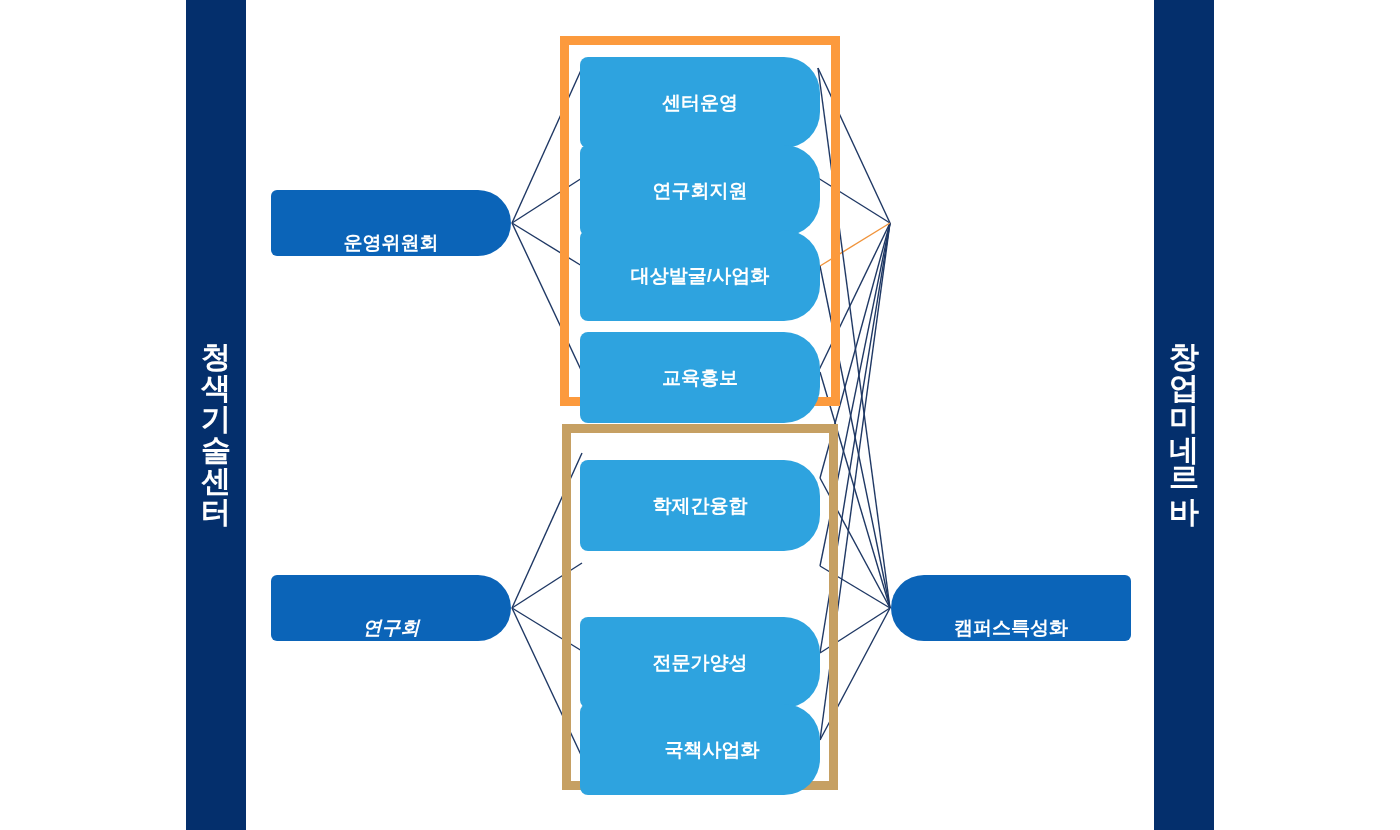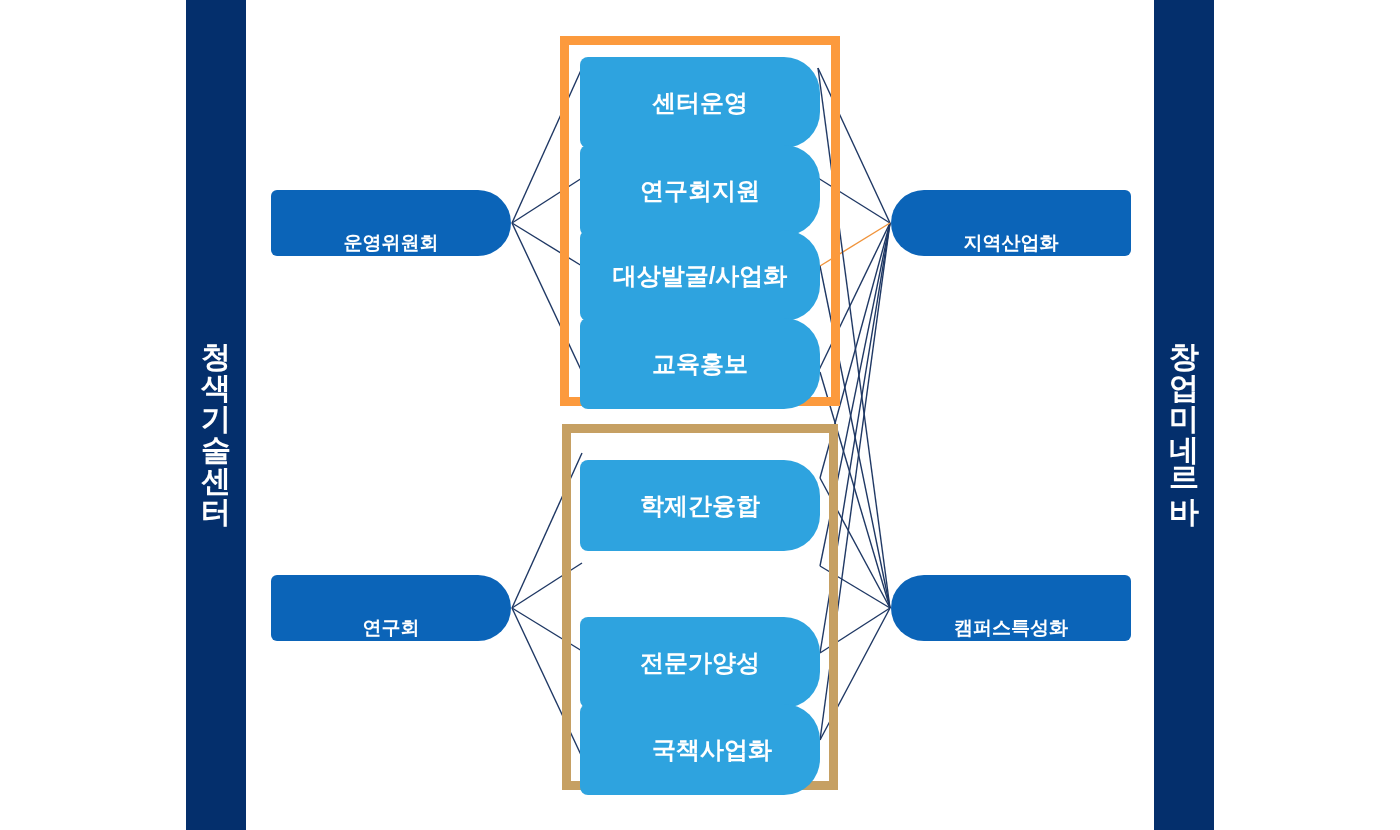--- a/index.html
+++ b/index.html
@@ -91,21 +91,21 @@
   }
   .node-primary.flip {
     border-radius: 33px 6px 6px 33px;
   }
 
   
   .node-sub {
     width: 240px;
     height: 91px;
     background: #2ea3df;
-    font-size: 24px;
+    font-size: 19px;
     font-weight: 700;
     border-radius: 8px 36px 36px 8px;
   }
 
   .node-label {
     pointer-events: none;
   }
 </style>
 </head>
 <body>
@@ -152,45 +152,42 @@
     </g>
   </svg>
 
   <div class="group-frame" id="group-frame-operations"></div>
   <div class="group-frame" id="group-frame-research"></div>
 
   <div class="node node-primary" style="left:271px; top:190px;">
     <span class="node-label">운영위원회</span>
   </div>
 
-  <div class="node node-primary" style="left:271px; top:575px;">
+  <div class="node node-primary" style="left:271px; top:575px;font-style:italic;">
     <span class="node-label">연구회</span>
   </div>
 
-  <div class="node node-primary flip" style="left:891px; top:190px;">
-    <span class="node-label">지역산업화</span>
-  </div>
 
   <div class="node node-primary flip" style="left:891px; top:575px;">
     <span class="node-label">캠퍼스특성화</span>
   </div>
 
   <div class="node node-sub" style="left:580px; top:57px;">
     <span class="node-label">센터운영</span>
   </div>
 
   <div class="node node-sub" style="left:580px; top:145px;">
     <span class="node-label">연구회지원</span>
   </div>
 
   <div class="node node-sub" style="left:580px; top:230px;">
     <span class="node-label">대상발굴/사업화</span>
   </div>
 
-  <div class="node node-sub" style="left:580px; top:318px;font-family:Liberation Mono, monospace;">
+  <div class="node node-sub" style="left:580px; top:332px;font-family:Liberation Mono, monospace;">
     <span class="node-label">교육홍보</span>
   </div>
 
   <div class="node node-sub" style="left:580px; top:440px;margin-top:20px;">
     <span class="node-label">학제간융합</span>
   </div>
 
 
   <div class="node node-sub" style="left:580px; top:617px;">
     <span class="node-label">전문가양성</span>

